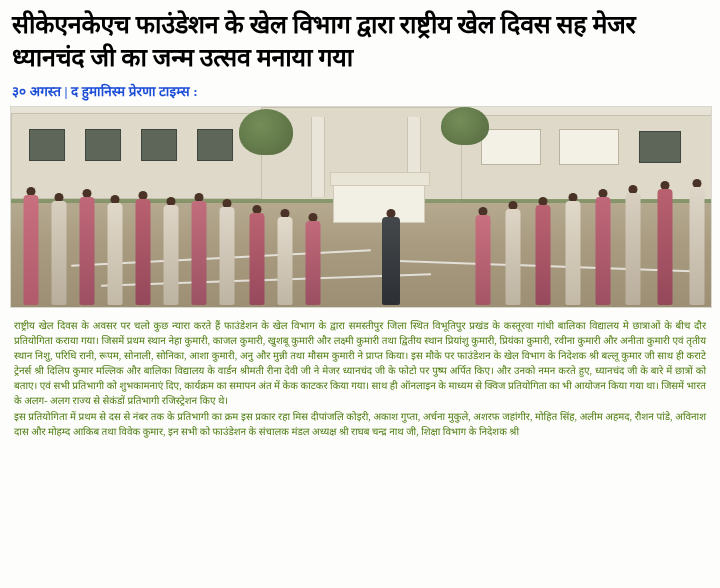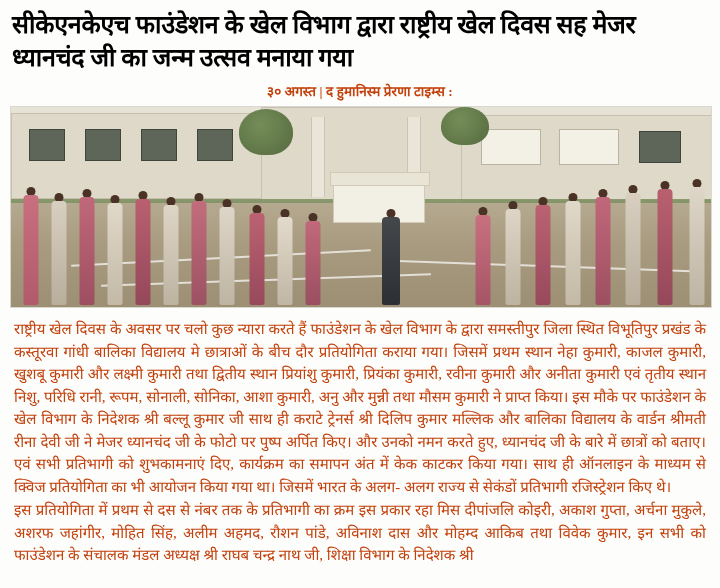--- a/index.html
+++ b/index.html
@@ -28,24 +28,23 @@
     font-size: 25px;
     line-height: 1.32;
     letter-spacing: -0.2px;
     color: #000;
     margin: 2px 2px 0 2px;
   }
   .byline {
     font-family: "Liberation Serif", serif;
     font-weight: bold;
     font-size: 13.5px;
-    color: #c2410c;
+    color: #1d4ed8;
     margin: 8px 2px 6px 2px;
     letter-spacing: 0.1px;
-    text-align: center;
   }
   .photo {
     position: relative;
     width: 700px;
     height: 200px;
     margin: 0 auto;
     overflow: hidden;
     border: 1px solid #d8d8d0;
     background: linear-gradient(#cfd6c9, #b9c2b0);
   }
@@ -105,23 +104,23 @@
   }
   .tree {
     position: absolute; border-radius: 50% 50% 45% 45%;
     background: radial-gradient(circle at 40% 35%, #6f8a52, #4e6338);
     opacity: .95;
   }
   
   .article {
     margin: 10px 4px 0 4px;
     font-family: "Liberation Serif", serif;
-    font-size: 15px;
+    font-size: 10px;
     line-height: 1.5;
-    color: #c2410c;
+    color: #4d7c0f;
     text-align: justify;
   }
   .article p {
     margin: 0 0 1px 0;
   }
   .article p.spaced {
     text-align: justify;
     text-align-last: justify;
   }
 </style>

